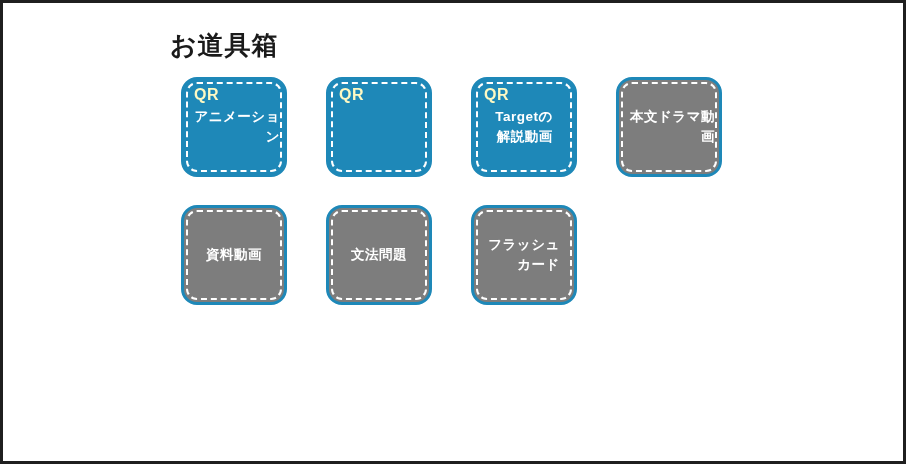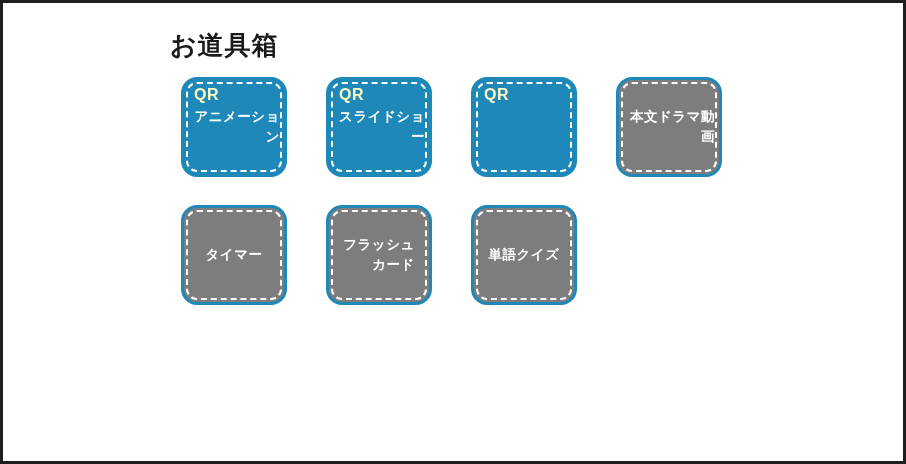--- a/index.html
+++ b/index.html
@@ -87,43 +87,44 @@
 
   <div class="tile-grid">
 
     <div class="tile blue">
       <span class="qr-badge">QR</span>
       <span class="tile-label">アニメーション</span>
     </div>
 
     <div class="tile blue">
       <span class="qr-badge">QR</span>
-      <span class="tile-label">スライドショー</span>
     </div>
 
     <div class="tile blue">
       <span class="qr-badge">QR</span>
+      <span class="tile-label">Targetの
+解説動画</span>
     </div>
 
     <div class="tile gray">
       <span class="tile-label">本文ドラマ動画</span>
     </div>
 
+    <div class="tile gray">
+      <span class="tile-label">資料動画</span>
+    </div>
 
 
     <div class="tile gray">
-      <span class="tile-label">タイマー</span>
+      <span class="tile-label">文法問題</span>
     </div>
 
 
     <div class="tile gray">
       <span class="tile-label">フラッシュ
 カード</span>
     </div>
 
-    <div class="tile gray">
-      <span class="tile-label">単語クイズ</span>
-    </div>
 
 
 
   </div>
 </div>
 
 </body></html>

